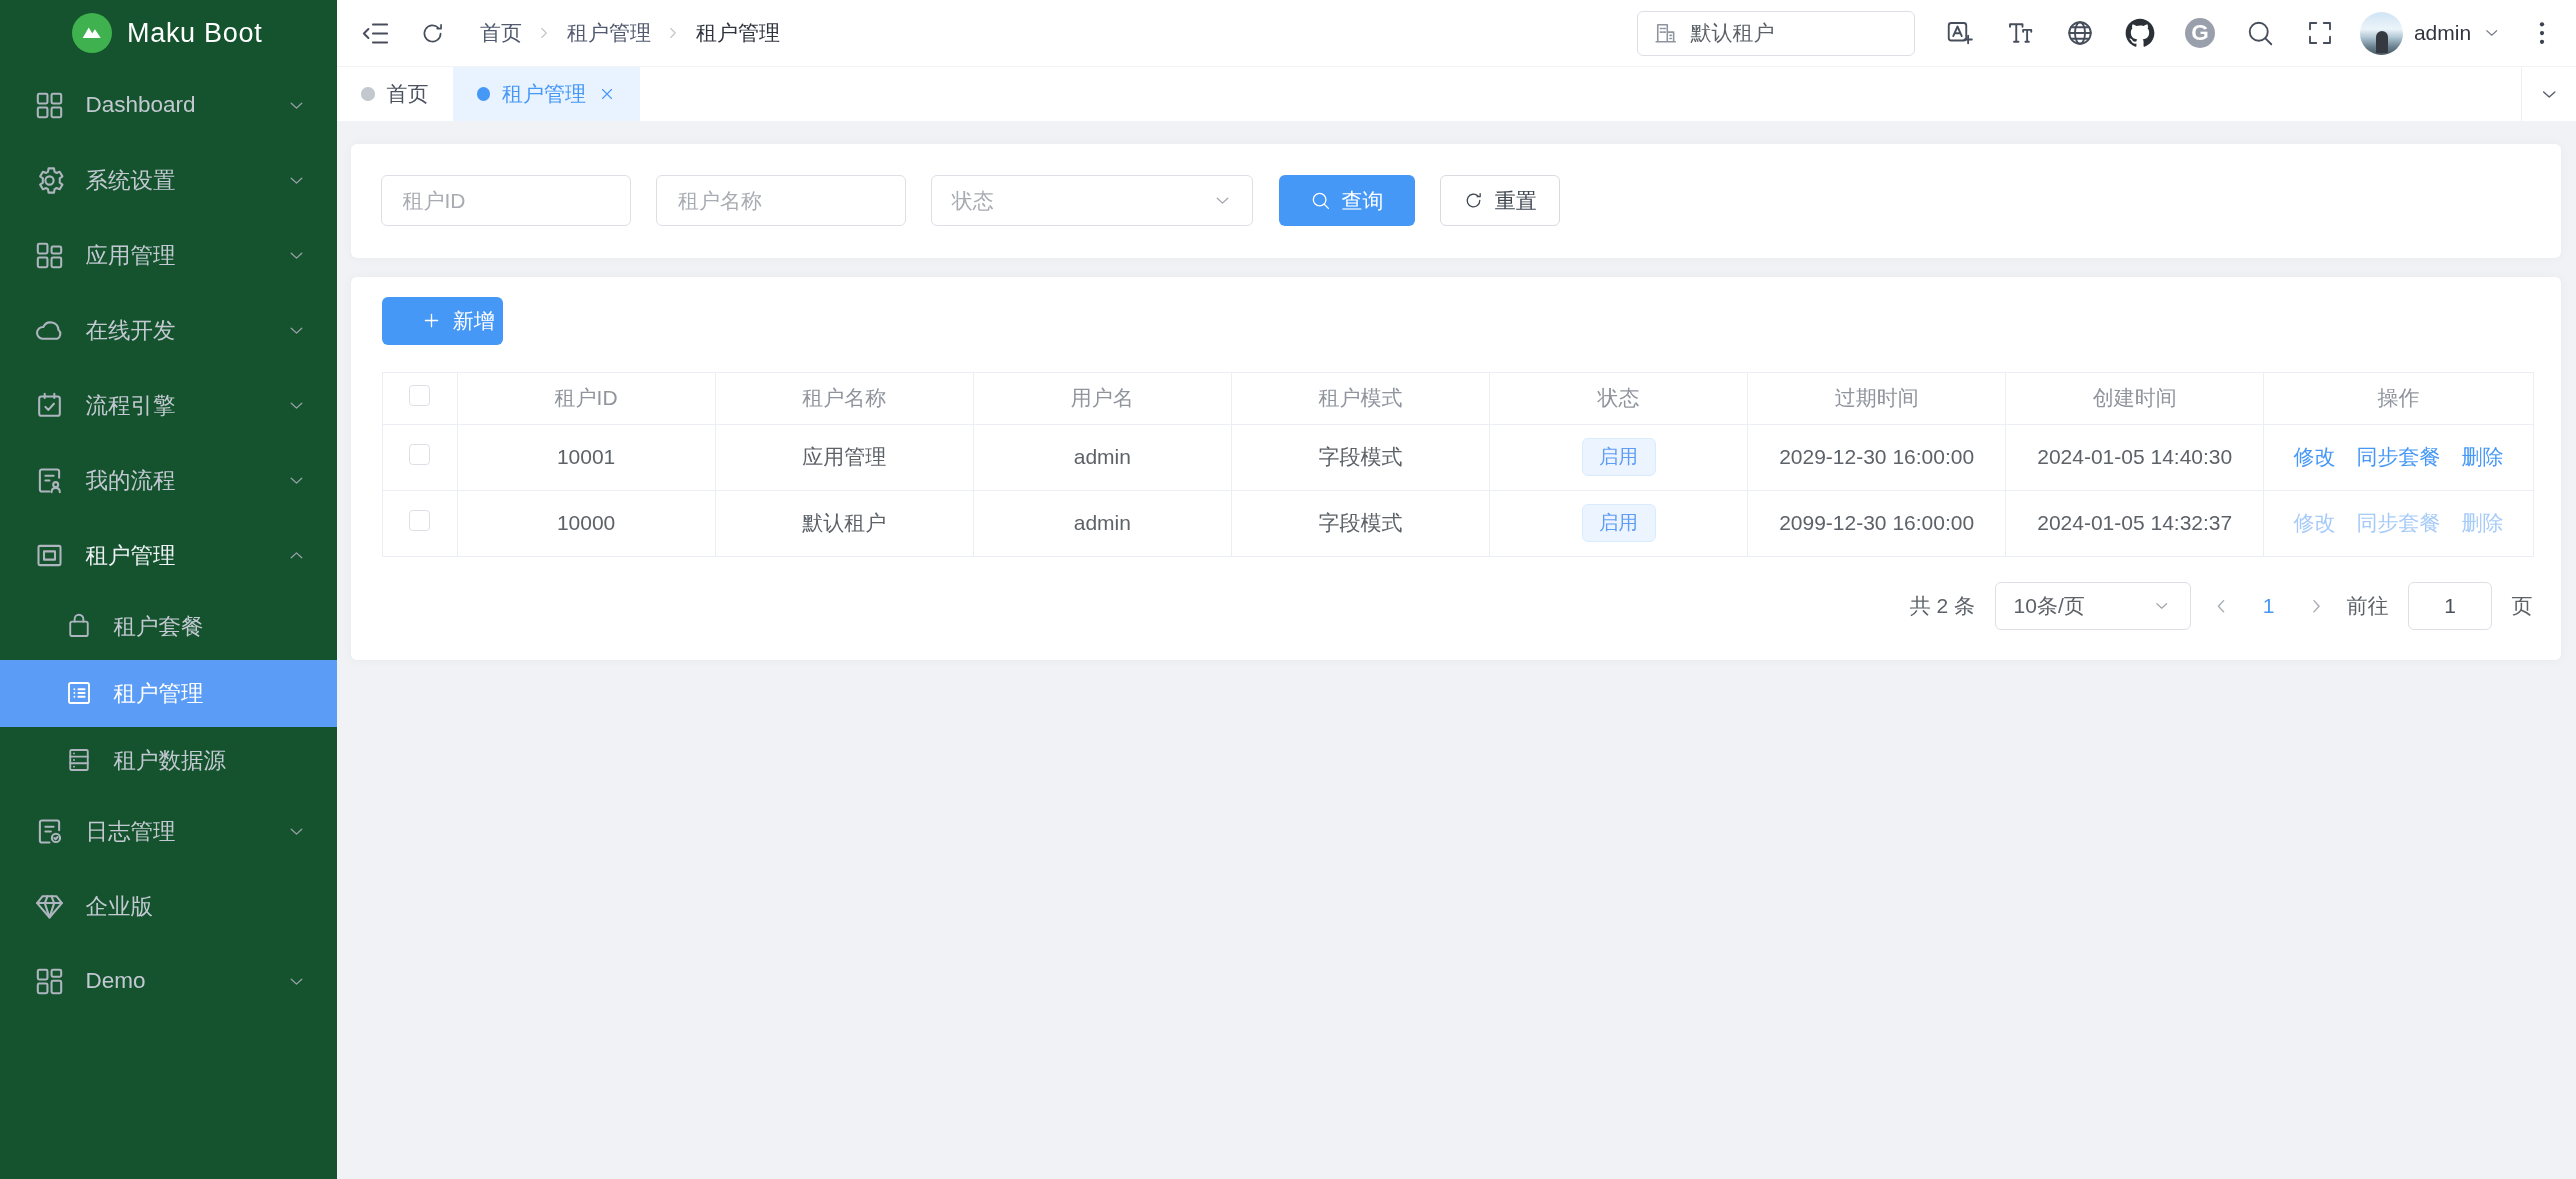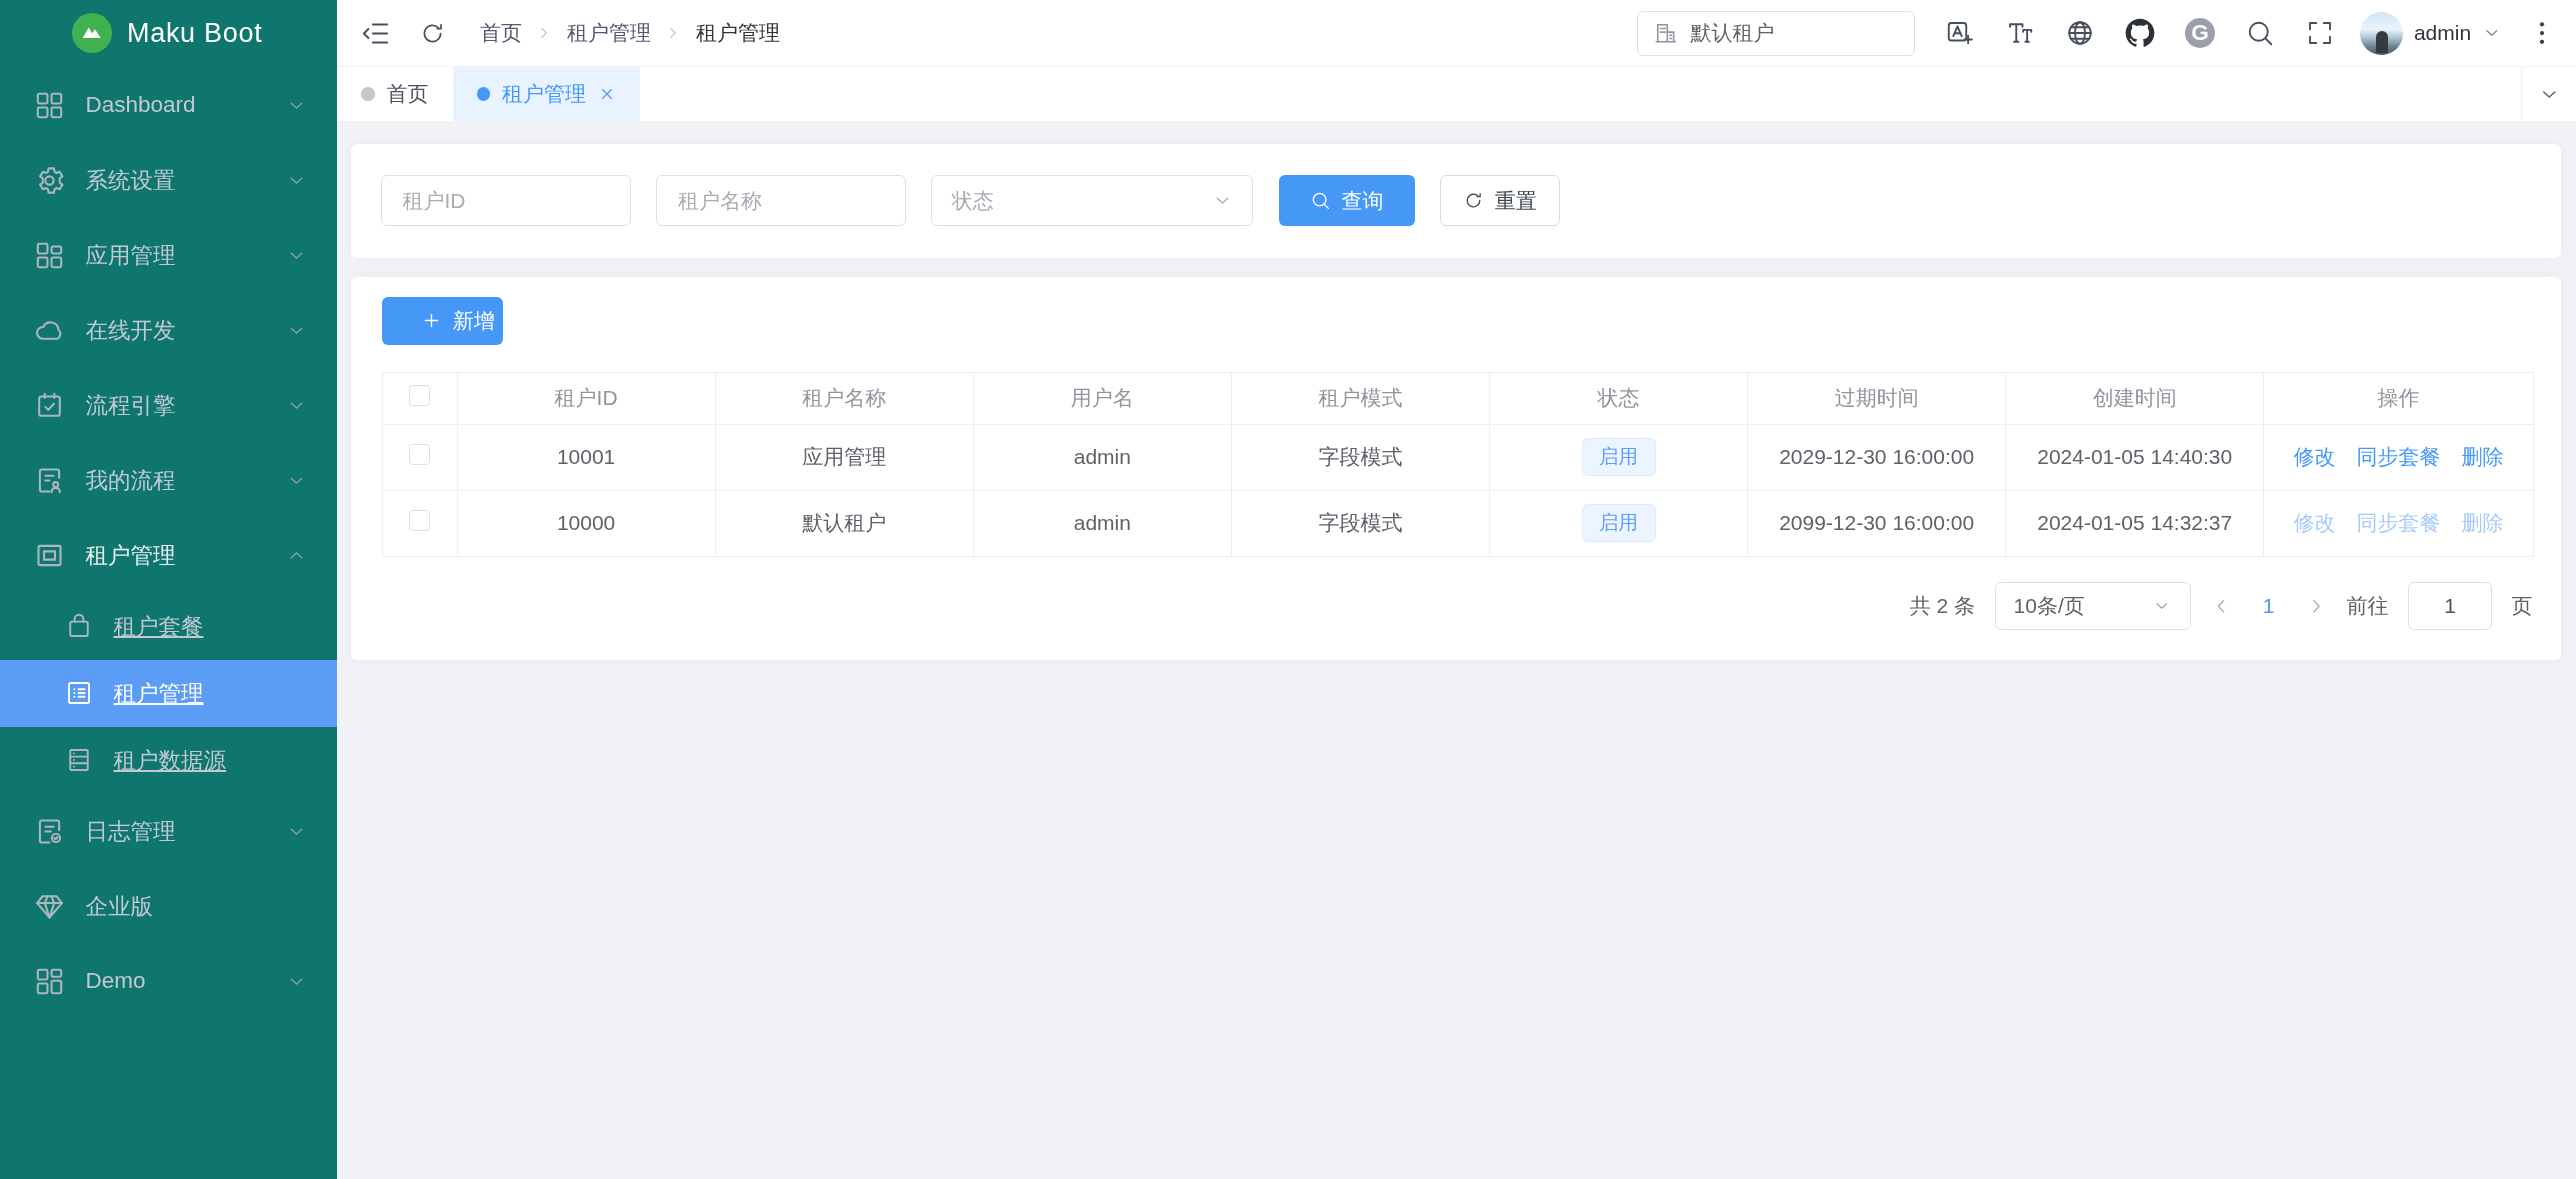--- a/index.html
+++ b/index.html
@@ -2,32 +2,32 @@
 <html style="font-size:12px"><head>
 <meta charset="utf-8">
 <style>
   * { margin:0; padding:0; box-sizing:border-box; }
   html,body { width:2576px; height:1179px; overflow:hidden;
     font-family:"Liberation Sans","DejaVu Sans",sans-serif; background:#f0f2f5; }
   svg { display:block; }
   .ic { stroke:currentColor; fill:none; stroke-width:1.5; stroke-linecap:round; stroke-linejoin:round; }
 
   
-  .sidebar { position:absolute; left:0; top:0; width:337px; height:1179px; background:#0f766e; z-index:5; }
+  .sidebar { position:absolute; left:0; top:0; width:337px; height:1179px; background:#14532d; z-index:5; }
   .logo-row { height:66px; display:flex; align-items:center; padding-left:72px; gap:15px; }
   .logo-circle { width:40px; height:40px; border-radius:50%; background:#3fb14f; display:flex; align-items:center; justify-content:center; flex:none; }
   .logo-text { color:#ffffff; font-size:27px; letter-spacing:0.7px; }
   .menu { padding-top:1.5px; }
   .mi { height:75px; display:flex; align-items:center; padding:0 30px 0 33px; gap:19.5px; color:#c3c9d2; font-size:22.5px; cursor:pointer; }
   .mi .mi-ic { width:33px; height:33px; flex:none; color:#aeb5bf; }
   .mi .mi-label { flex:1; white-space:nowrap; }
   .mi .mi-chev { width:21px; height:21px; color:#99a0aa; flex:none; }
   .mi .mi-chev.up { transform:rotate(180deg); }
   .mi.expanded { color:#eef1f5; }
-  .smi { height:67px; display:flex; align-items:center; padding-left:64px; gap:19.5px; color:#c3c9d2; font-size:22.5px; cursor:pointer;text-decoration:underline; }
+  .smi { height:67px; display:flex; align-items:center; padding-left:64px; gap:19.5px; color:#c3c9d2; font-size:22.5px; cursor:pointer; }
   .smi .mi-ic { width:30px; height:30px; flex:none; color:#aeb5bf; }
   .smi.active { background:#5a9cf6; color:#ffffff; }
   .smi.active .mi-ic { color:#ffffff; }
 
   
   .main { margin-left:337px; height:100%; display:flex; flex-direction:column; }
 
   
   .topbar { height:66px; background:#ffffff; display:flex; align-items:center; padding:0 19.5px 0 22.5px; flex:none; }
   .tb-icon { color:#474e5b; display:flex; align-items:center; justify-content:center; cursor:pointer; flex:none; }

